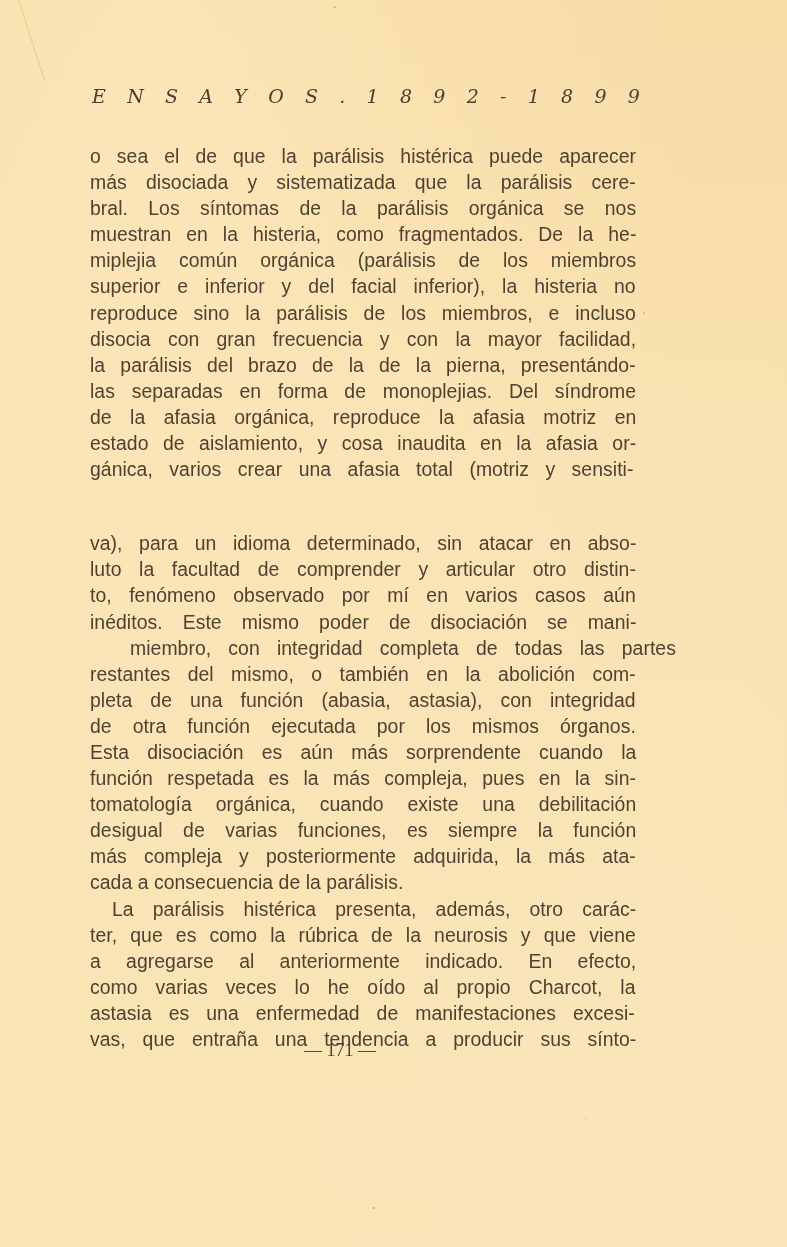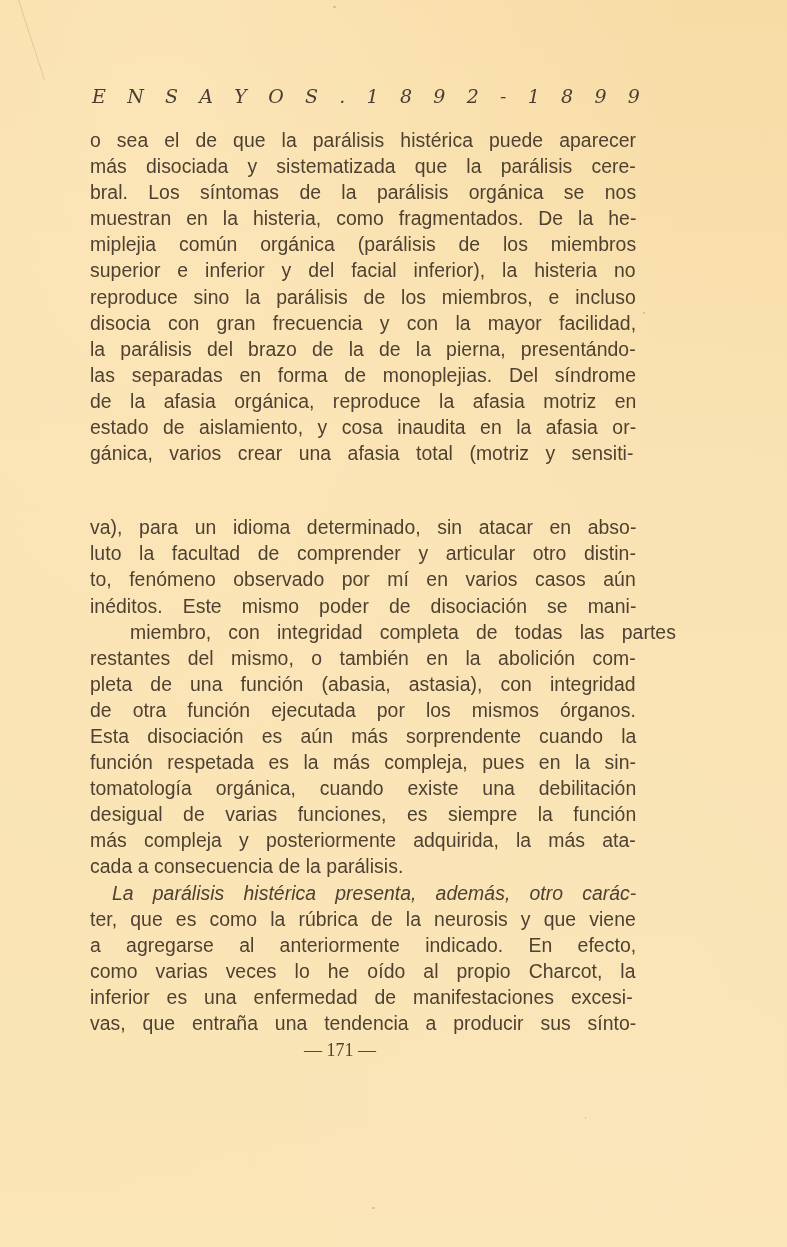--- a/index.html
+++ b/index.html
@@ -46,21 +46,21 @@
       font-size: 19px;
       color: #4a3e32;
     }
     .running-head span {
       display: inline-block;
       width: auto;
     }
     .body-text {
       position: absolute;
       left: 90px;
-      top: 127px;
+      top: 143px;
       width: 546px;
       color: #4f4131;
       font-size: 19.4px;
       line-height: 26.1px;
       letter-spacing: 0.05px;
     }
     .line {
       display: block;
       white-space: nowrap;
       text-align: justify;
@@ -136,25 +136,25 @@
       <span class="line" style="display: block; word-spacing: 11.7143px; text-align: left; text-align-last: left; margin-left: 40px;">miembro, con integridad completa de todas las partes</span>
       <span class="line" style="display: block; word-spacing: 12px; text-align: left; text-align-last: left;">restantes del mismo, o también en la abolición com-</span>
       <span class="line" style="display: block; word-spacing: 12.5714px; text-align: left; text-align-last: left;">pleta de una función (abasia, astasia), con integridad</span>
       <span class="line" style="display: block; word-spacing: 15.5714px; text-align: left; text-align-last: left;">de otra función ejecutada por los mismos órganos.</span>
       <span class="line" style="display: block; word-spacing: 12.7143px; text-align: left; text-align-last: left;">Esta disociación es aún más sorprendente cuando la</span>
       <span class="line" style="display: block; word-spacing: 9px; text-align: left; text-align-last: left;">función respetada es la más compleja, pues en la sin-</span>
       <span class="line" style="display: block; word-spacing: 18.4px; text-align: left; text-align-last: left;">tomatología orgánica, cuando existe una debilitación</span>
       <span class="line" style="display: block; word-spacing: 15px; text-align: left; text-align-last: left;">desigual de varias funciones, es siempre la función</span>
       <span class="line" style="display: block; word-spacing: 11.7143px; text-align: left; text-align-last: left;">más compleja y posteriormente adquirida, la más ata-</span>
       <span class="line last">cada a consecuencia de la parálisis.</span>
-      <span class="line indent" style="display: block; word-spacing: 13.6667px; text-align: left; text-align-last: left; font-style: italic;">La parálisis histérica presenta, además, otro carác-</span>
+      <span class="line indent" style="display: block; word-spacing: 13.6667px; text-align: left; text-align-last: left;">La parálisis histérica presenta, además, otro carác-</span>
       <span class="line" style="display: block; word-spacing: 7.63636px; text-align: left; text-align-last: left;">ter, que es como la rúbrica de la neurosis y que viene</span>
       <span class="line" style="display: block; word-spacing: 19.8333px; text-align: left; text-align-last: left;">a agregarse al anteriormente indicado. En efecto,</span>
       <span class="line" style="display: block; word-spacing: 12.5556px; text-align: left; text-align-last: left;">como varias veces lo he oído al propio Charcot, la</span>
-      <span class="line" style="display: block; word-spacing: 11.5px; text-align: left; text-align-last: left;">inferior es una enfermedad de manifestaciones excesi-</span>
+      <span class="line" style="display: block; word-spacing: 11.5px; text-align: left; text-align-last: left;">astasia es una enfermedad de manifestaciones excesi-</span>
       <span class="line" style="display: block; word-spacing: 11.375px; text-align: left; text-align-last: left;">vas, que entraña una tendencia a producir sus sínto-</span>
     </div>
 
   <div class="folio">— 171 —</div>
 
   <div class="speck" style="left:643px;top:312px;width:2px;height:2px;"></div>
   <div class="speck" style="left:372px;top:1207px;width:3px;height:2px;"></div>
   <div class="speck" style="left:333px;top:6px;width:3px;height:2px;"></div>
   <div class="speck" style="left:585px;top:1117px;width:1px;height:2px;"></div>
 </div>

